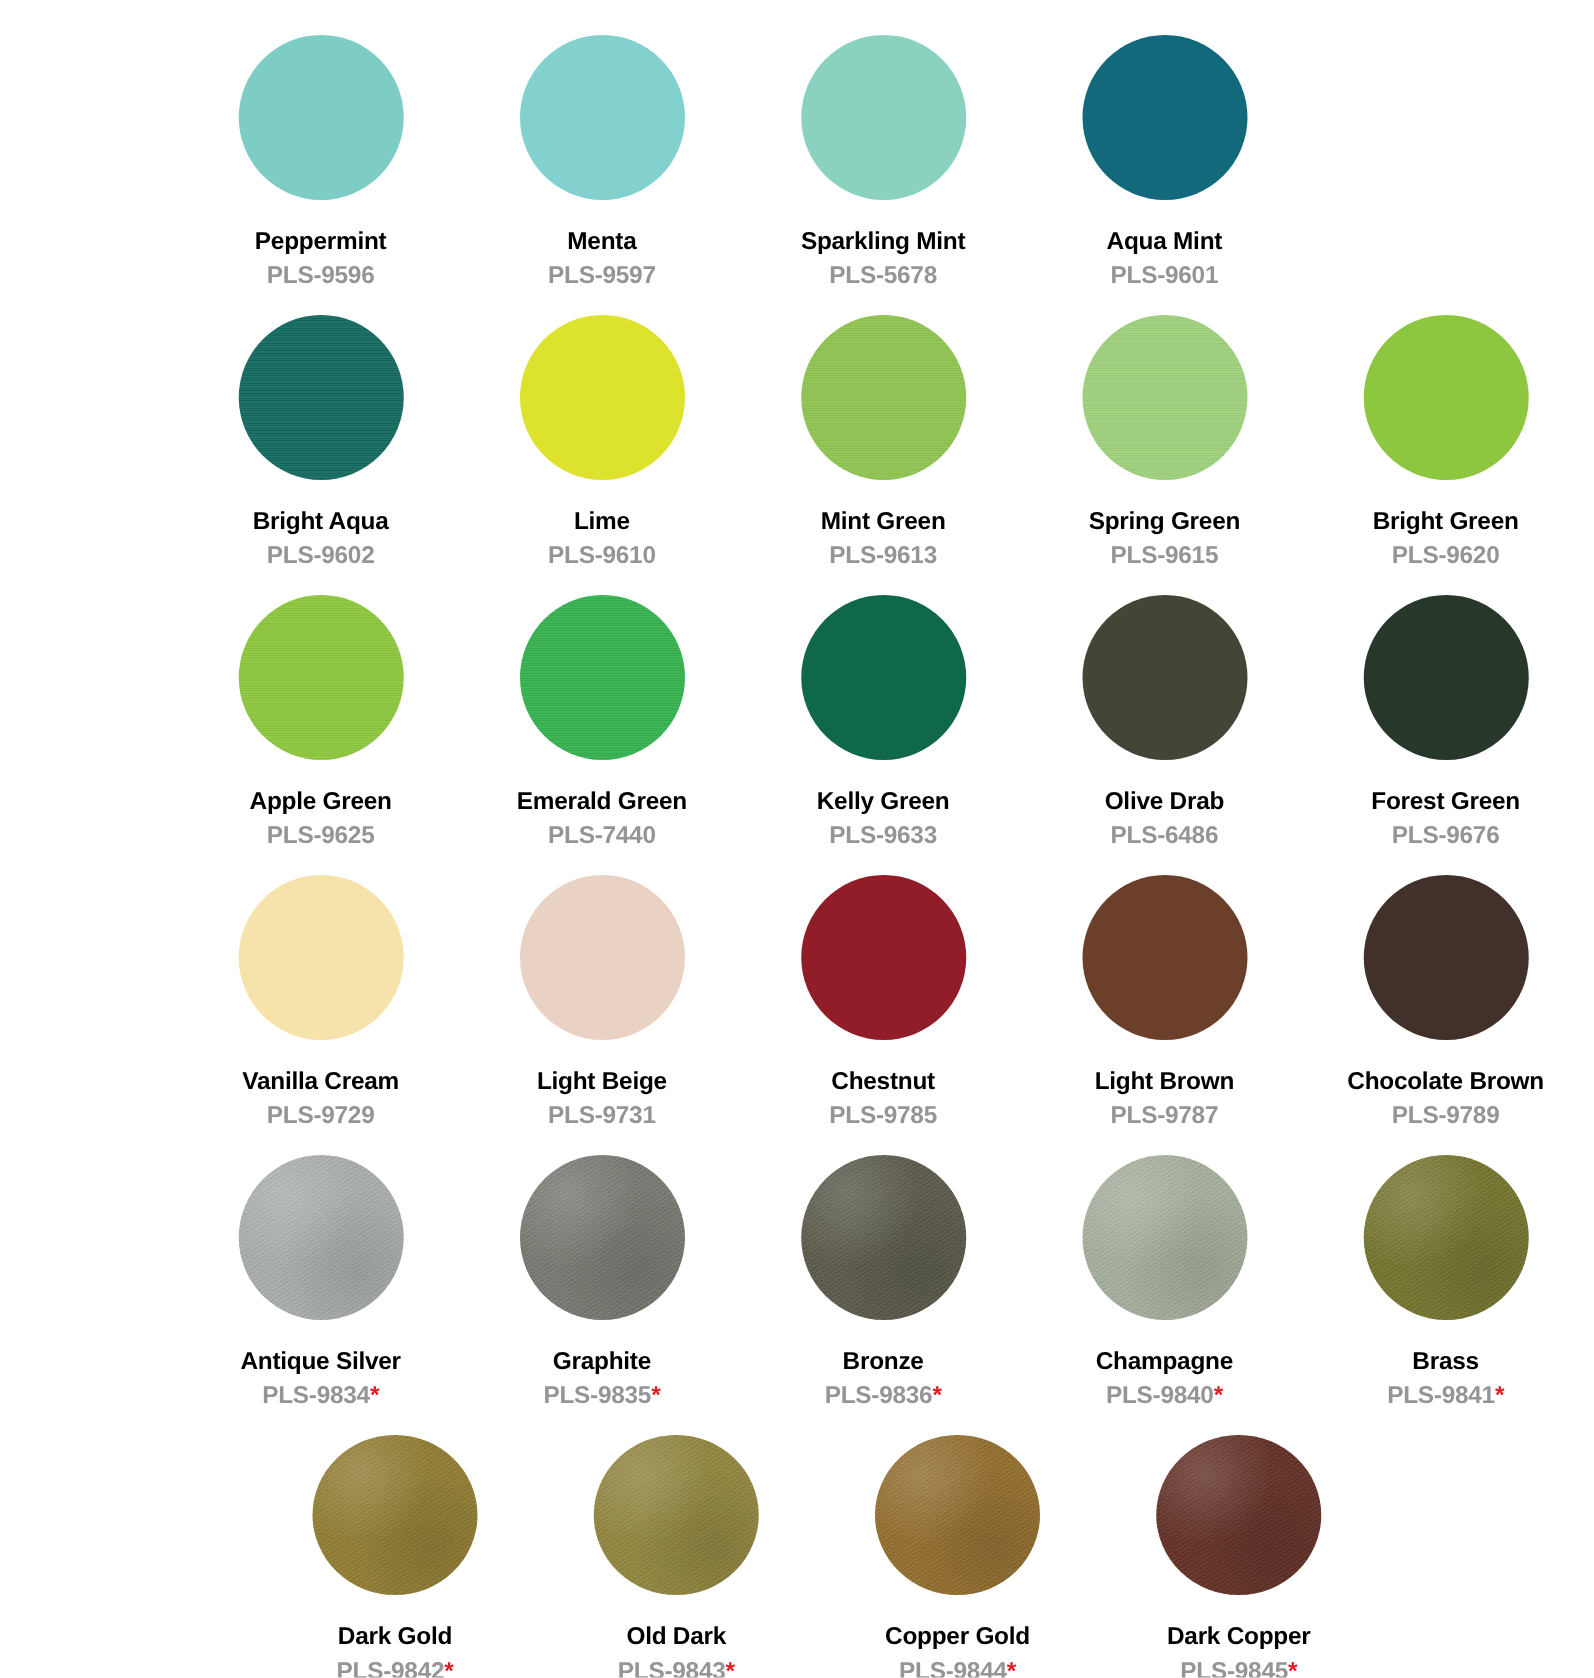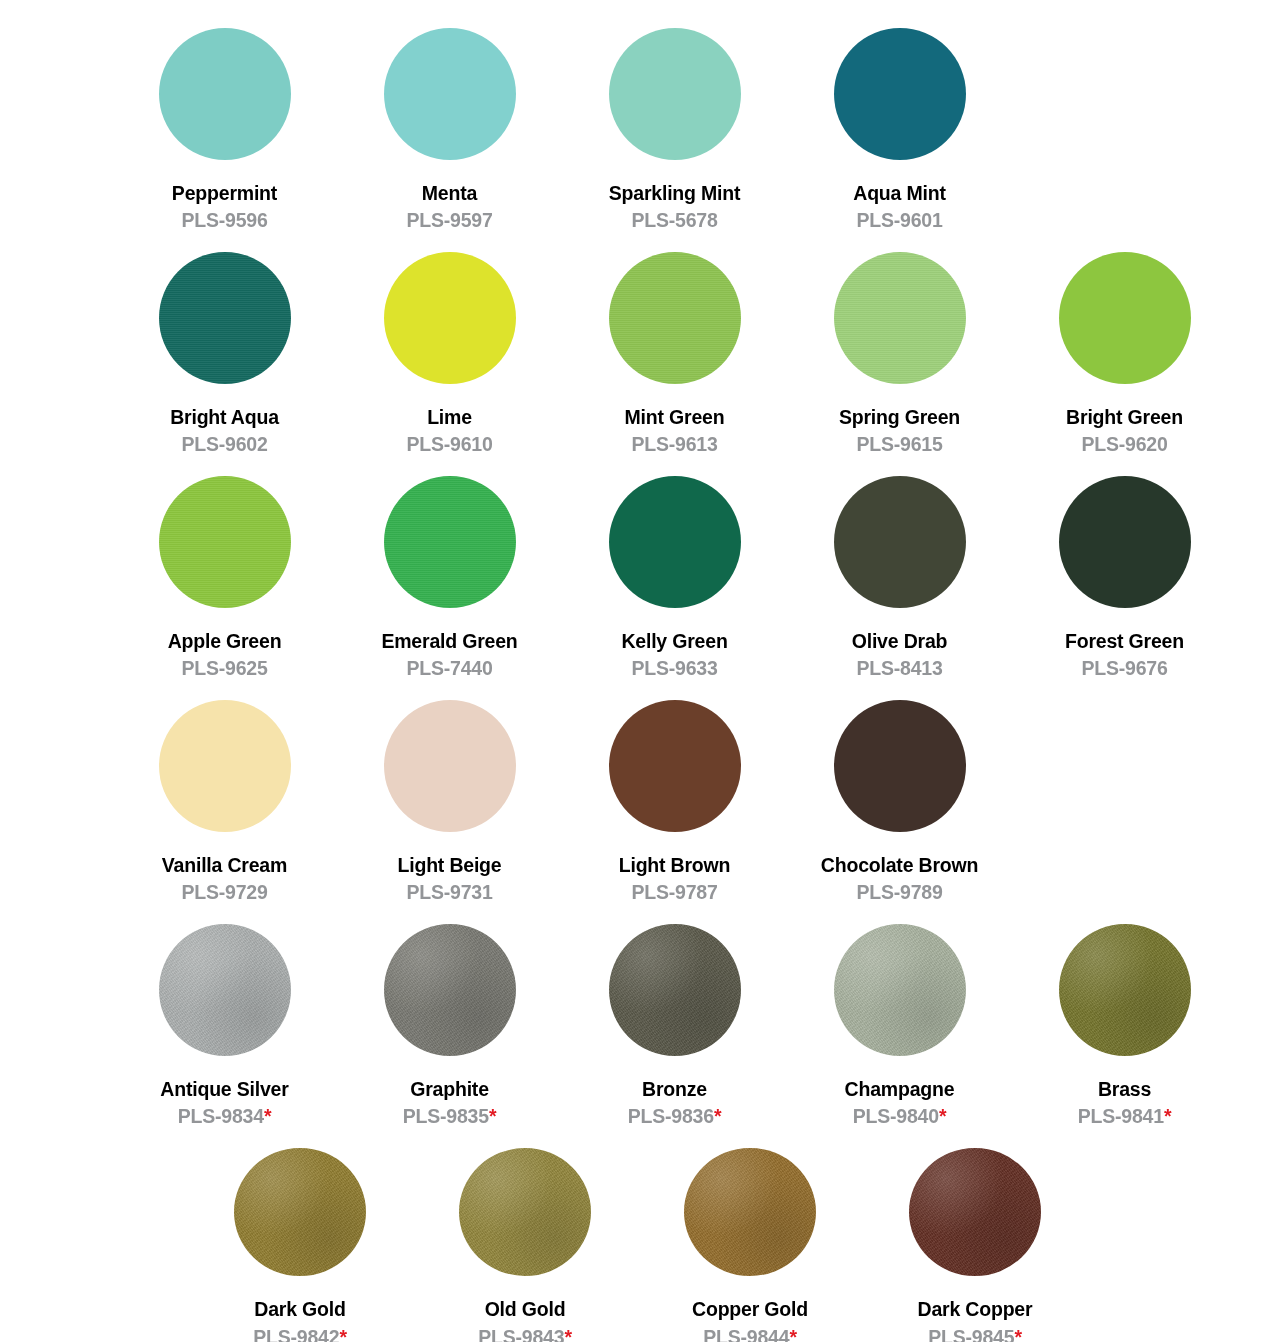--- a/index.html
+++ b/index.html
@@ -16,20 +16,21 @@
   }
   #palette {
     width: 1275px;
     padding-top: 28px;
   }
   .swatch-row {
     display: flex;
     justify-content: flex-start;
     width: 1275px;
     height: 224px;
+    padding-left: 32px;
   }
   .swatch-row.short-row {
     justify-content: center;
     height: 200px;
   }
   .swatch-cell {
     width: 225px;
     display: flex;
     flex-direction: column;
     align-items: center;
@@ -158,40 +159,45 @@
         <div class="swatch-code"><span>PLS-7440</span></div>
       </div>
       <div class="swatch-cell">
         <div class="swatch-dot" style="background-color: rgb(16, 104, 75);"></div>
         <div class="swatch-name">Kelly Green</div>
         <div class="swatch-code"><span>PLS-9633</span></div>
       </div>
       <div class="swatch-cell">
         <div class="swatch-dot" style="background-color: rgb(65, 70, 54);"></div>
         <div class="swatch-name">Olive Drab</div>
-        <div class="swatch-code"><span>PLS-8413</span></div>
+        <div class="swatch-code"><span>PLS-6486</span></div>
       </div>
       <div class="swatch-cell">
         <div class="swatch-dot" style="background-color: rgb(39, 56, 43);"></div>
         <div class="swatch-name">Forest Green</div>
         <div class="swatch-code"><span>PLS-9676</span></div>
       </div>
     </div>
     <div class="swatch-row">
       <div class="swatch-cell">
         <div class="swatch-dot" style="background-color: rgb(246, 227, 171);"></div>
         <div class="swatch-name">Vanilla Cream</div>
         <div class="swatch-code"><span>PLS-9729</span></div>
       </div>
       <div class="swatch-cell">
         <div class="swatch-dot" style="background-color: rgb(233, 210, 195);"></div>
         <div class="swatch-name">Light Beige</div>
         <div class="swatch-code"><span>PLS-9731</span></div>
       </div>
       <div class="swatch-cell">
+        <div class="swatch-dot" style="background-color: rgb(145, 29, 40);"></div>
+        <div class="swatch-name">Chestnut</div>
+        <div class="swatch-code"><span>PLS-9785</span></div>
+      </div>
+      <div class="swatch-cell">
         <div class="swatch-dot" style="background-color: rgb(107, 63, 42);"></div>
         <div class="swatch-name">Light Brown</div>
         <div class="swatch-code"><span>PLS-9787</span></div>
       </div>
       <div class="swatch-cell">
         <div class="swatch-dot" style="background-color: rgb(65, 49, 42);"></div>
         <div class="swatch-name">Chocolate Brown</div>
         <div class="swatch-code"><span>PLS-9789</span></div>
       </div>
     </div>
@@ -223,21 +229,21 @@
       </div>
     </div>
     <div class="swatch-row short-row">
       <div class="swatch-cell">
         <div class="swatch-dot metallic" style="background-color: rgb(147, 127, 51);"></div>
         <div class="swatch-name">Dark Gold</div>
         <div class="swatch-code"><span>PLS-9842</span><span class="star" style="color: rgb(227, 27, 35);">*</span></div>
       </div>
       <div class="swatch-cell">
         <div class="swatch-dot metallic" style="background-color: rgb(148, 136, 63);"></div>
-        <div class="swatch-name">Old Gold</div>
+        <div class="swatch-name">Old Dark</div>
         <div class="swatch-code"><span>PLS-9843</span><span class="star" style="color: rgb(227, 27, 35);">*</span></div>
       </div>
       <div class="swatch-cell">
         <div class="swatch-dot metallic" style="background-color: rgb(150, 112, 47);"></div>
         <div class="swatch-name">Copper Gold</div>
         <div class="swatch-code"><span>PLS-9844</span><span class="star" style="color: rgb(227, 27, 35);">*</span></div>
       </div>
       <div class="swatch-cell">
         <div class="swatch-dot metallic" style="background-color: rgb(101, 49, 38);"></div>
         <div class="swatch-name">Dark Copper</div>

